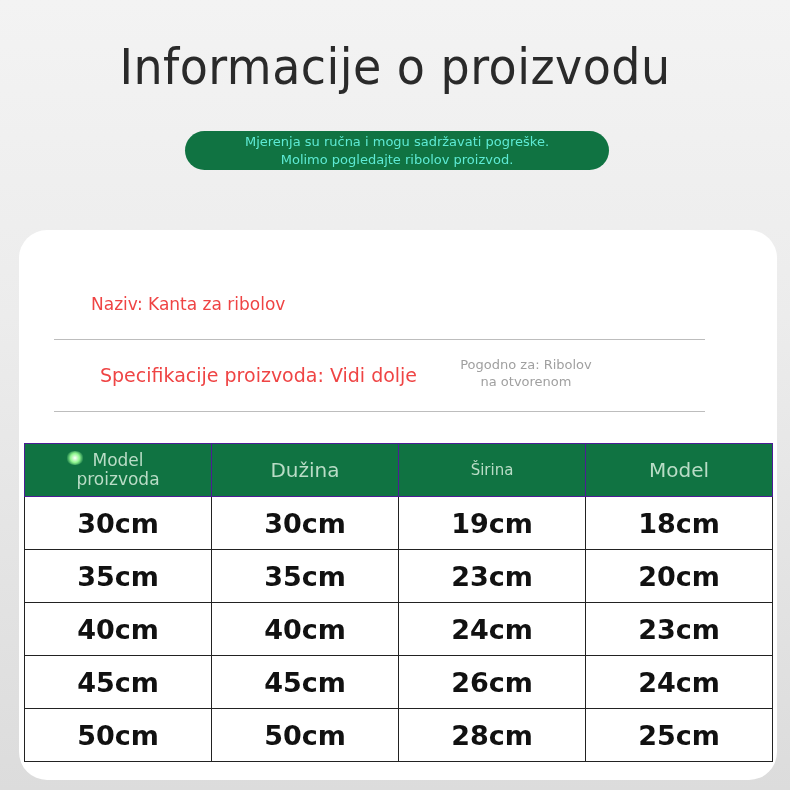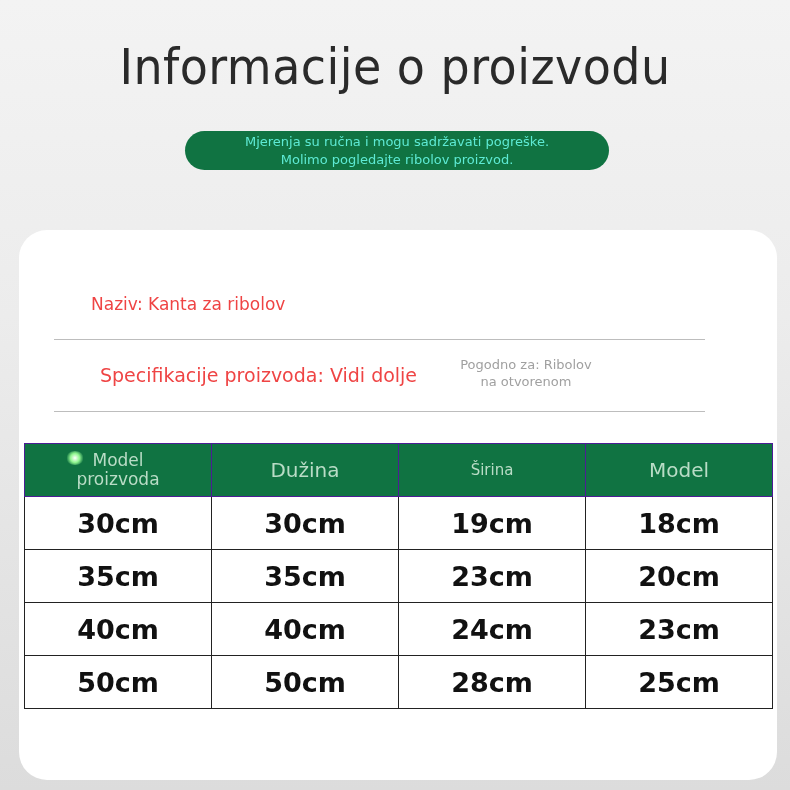--- a/index.html
+++ b/index.html
@@ -95,20 +95,26 @@
       <td>23cm</td>
       <td>20cm</td>
     </tr>
     <tr>
       <td>40cm</td>
       <td>40cm</td>
       <td>24cm</td>
       <td>23cm</td>
     </tr>
     <tr>
+      <td>45cm</td>
+      <td>45cm</td>
+      <td>26cm</td>
+      <td>24cm</td>
+    </tr>
+    <tr>
       <td>50cm</td>
       <td>50cm</td>
       <td>28cm</td>
       <td>25cm</td>
     </tr>
   </tbody>
 </table>
 
 <div class="sparkle"></div>
 

